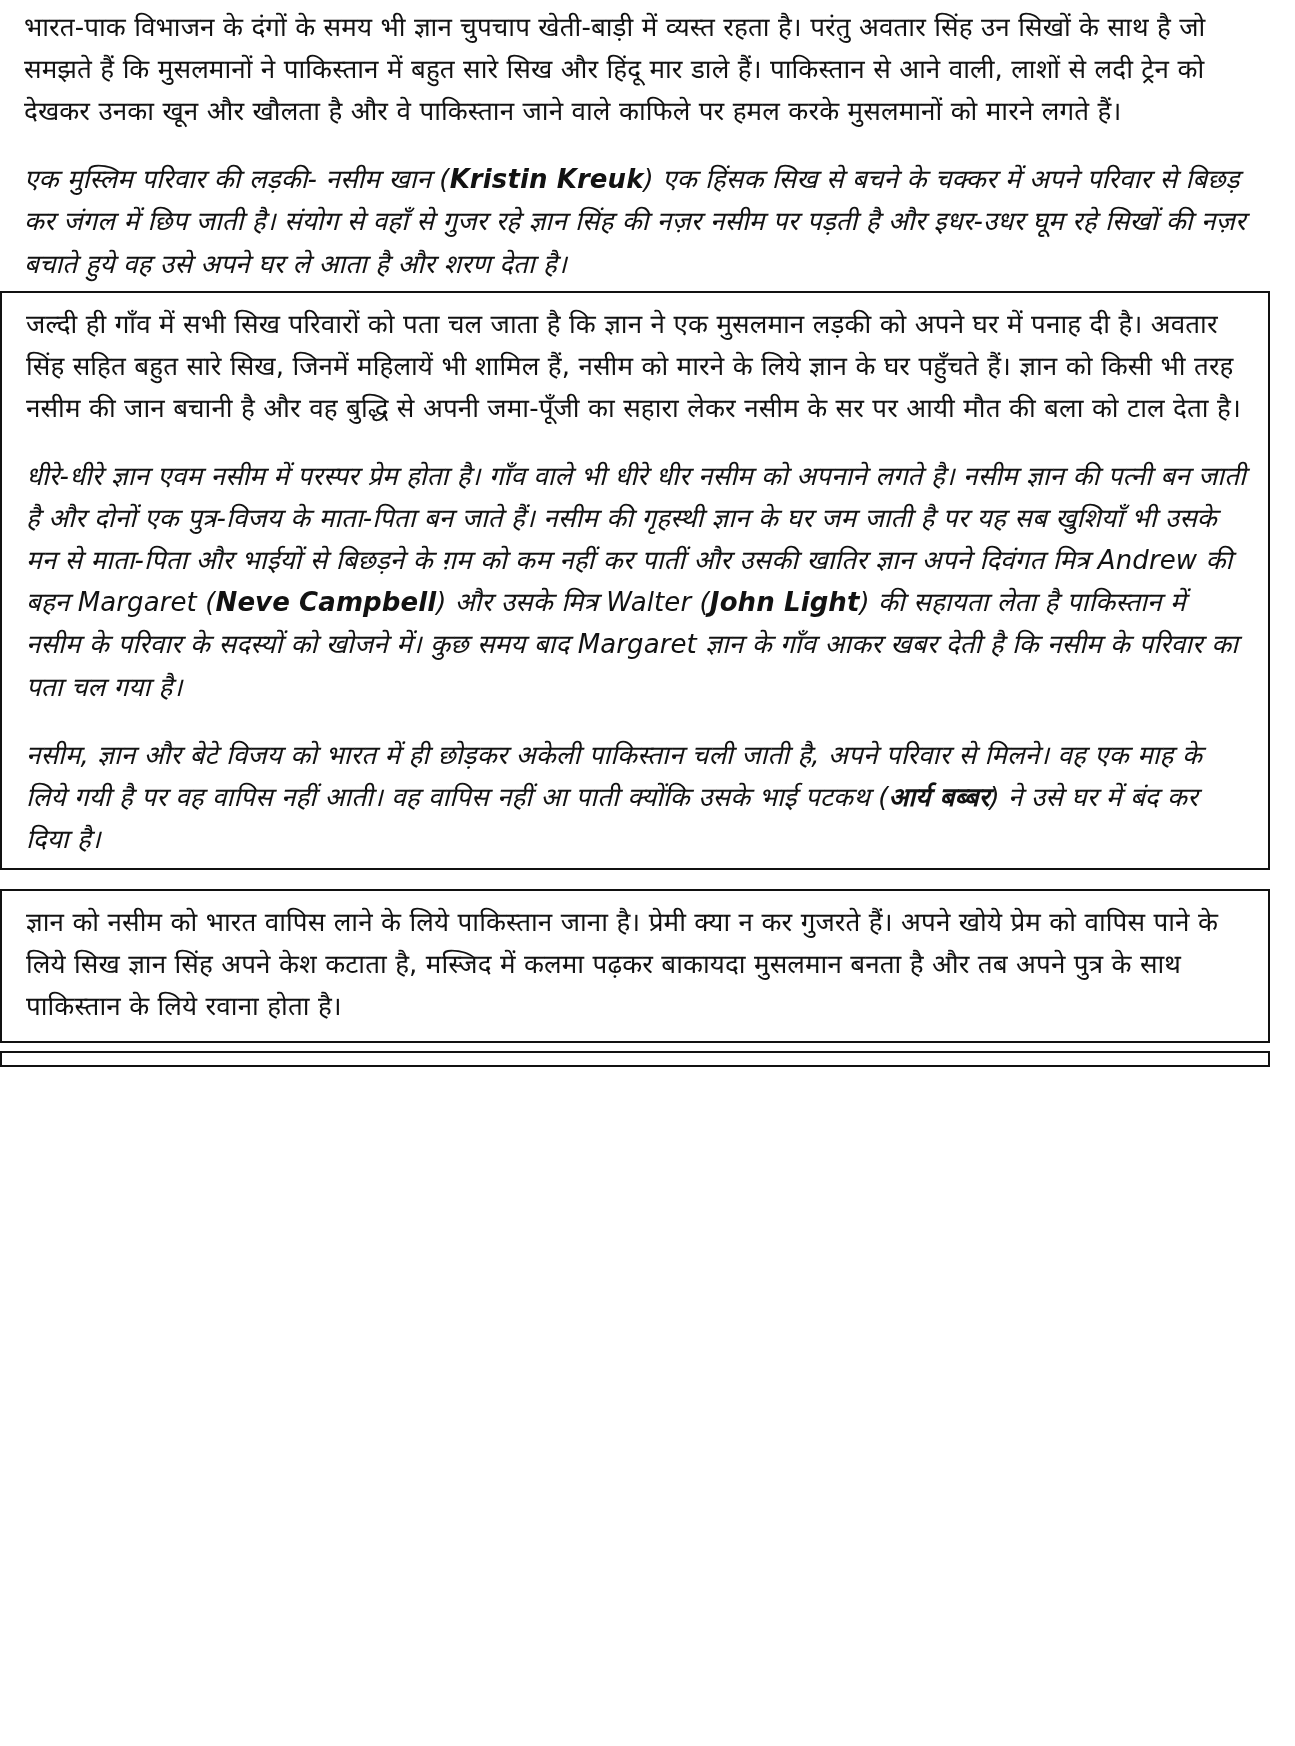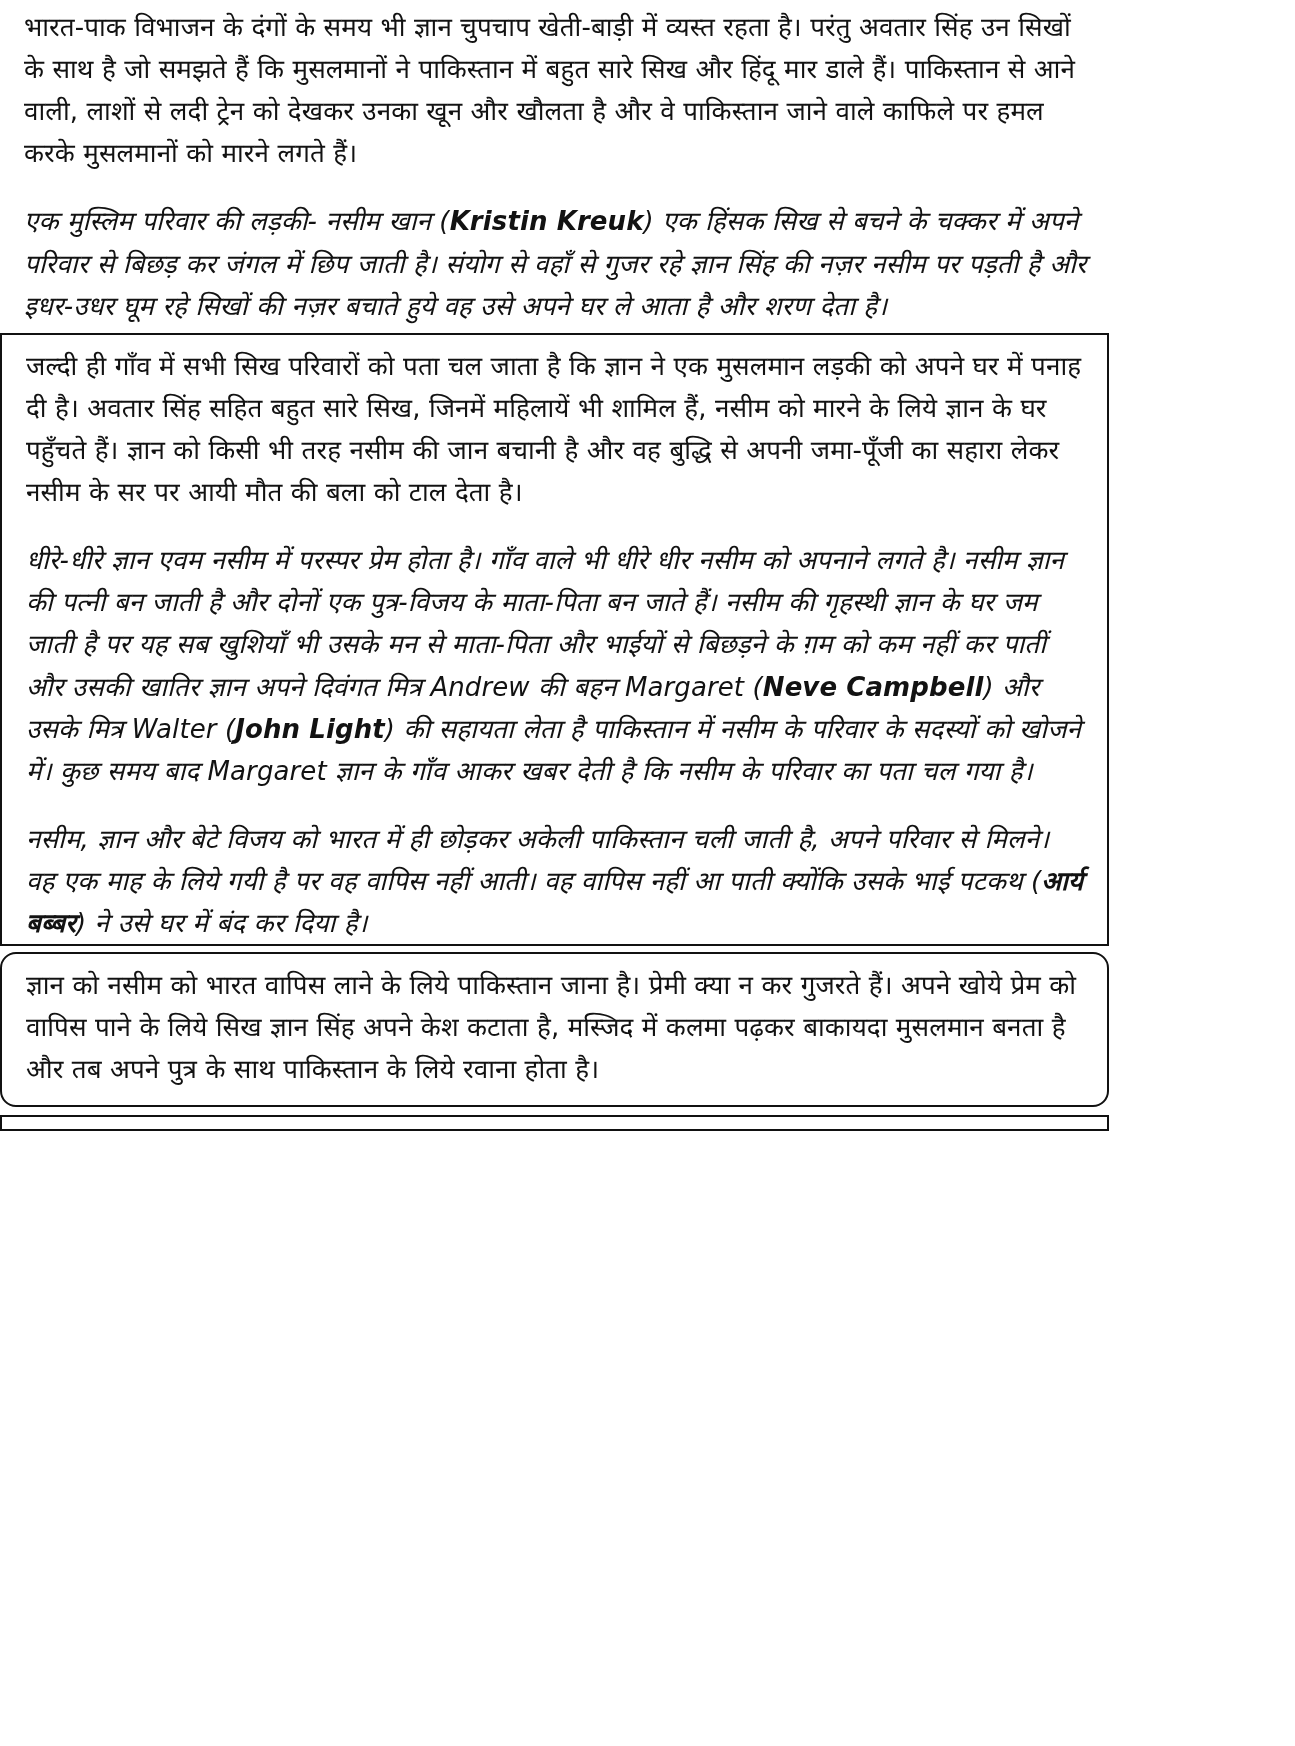--- a/index.html
+++ b/index.html
@@ -7,21 +7,21 @@
     padding: 0;
     background: #ffffff;
   }
   body {
     width: 1295px;
     min-height: 1746px;
     font-family: "DejaVu Sans", "Liberation Sans", sans-serif;
     color: #1a1a1a;
   }
   .page {
-    width: 1109px;
+    width: 1270px;
     box-sizing: border-box;
     padding: 0;
   }
   
   .block {
     box-sizing: border-box;
     font-size: 26px;
     line-height: 1.62;
     letter-spacing: 0.1px;
     color: #121212;
@@ -38,27 +38,26 @@
   .boxed {
     border: 2px solid #111111;
   }
   .seg-a {
     padding-top: 6px;
     padding-bottom: 2px;
   }
   .seg-b {
     margin-top: 4px;
     padding-top: 10px;
-    padding-bottom: 0;
+    padding-bottom: 8px;
   }
   .seg-c {
-    margin-top: 6px;
+    margin-top: 19px;
     padding-top: 10px;
     padding-bottom: 14px;
-    border-radius: 16px;
   }
   .seg-d {
     margin-top: 6px;
     padding-top: 8px;
     padding-bottom: 8px;
   }
   .seg-e {
     margin-top: 8px;
     padding-top: 10px;
     padding-bottom: 12px;

